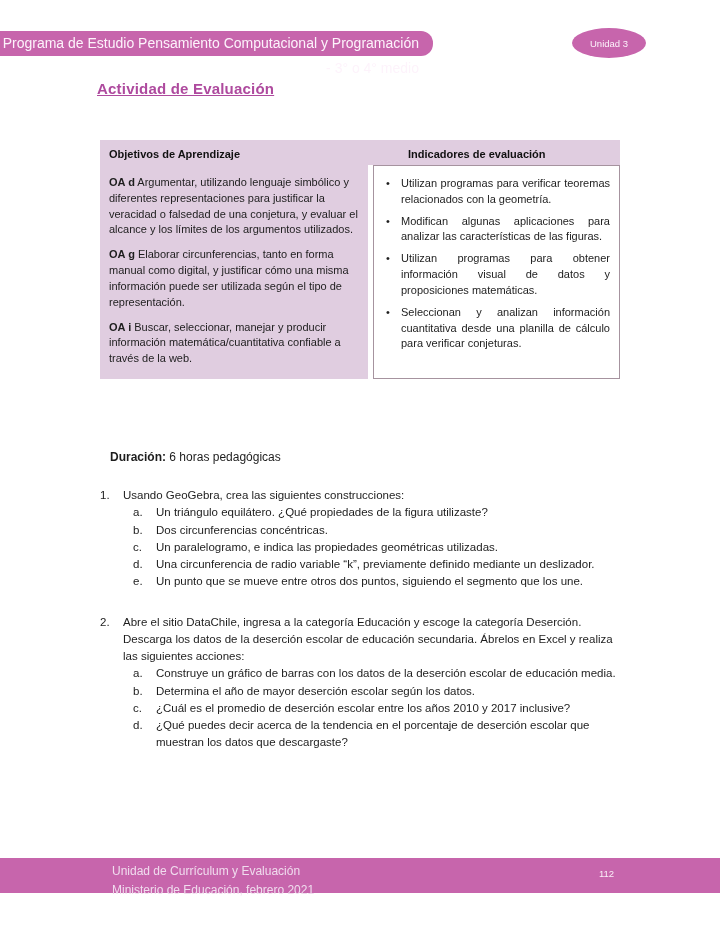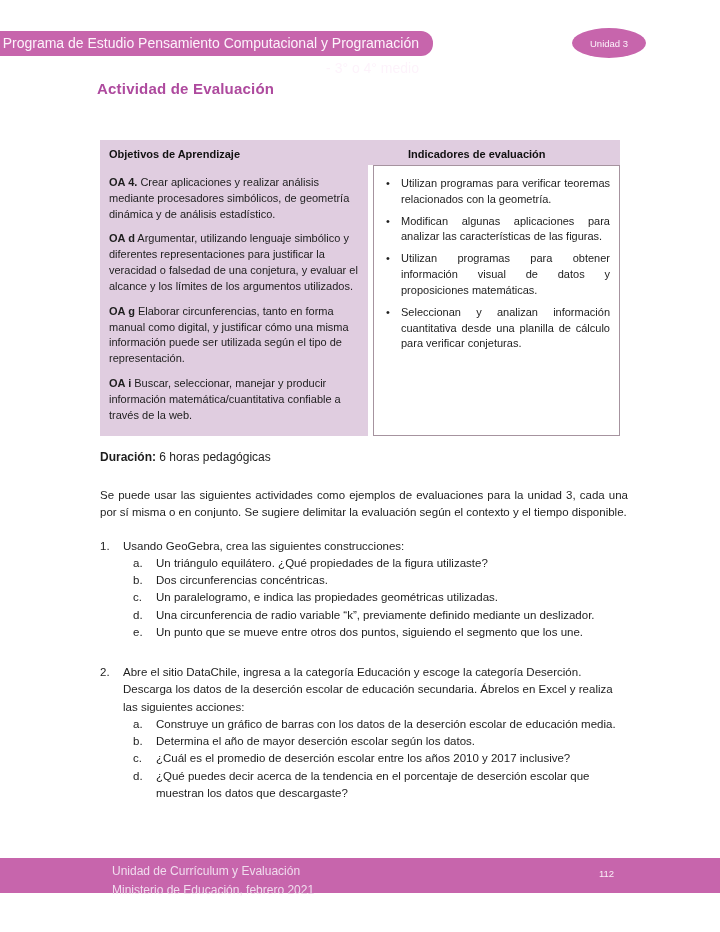--- a/index.html
+++ b/index.html
@@ -14,21 +14,21 @@
     color:#fdf3fb; font-size:14px; line-height:25px;
     text-align:right; padding-right:14px; box-sizing:border-box;
   }
   .badge {
     position:absolute; top:28px; left:572px; width:74px; height:30px;
     background:#c765ac; border-radius:50%;
     color:#fdf3fb; font-size:9.5px; display:flex; align-items:center; justify-content:center;text-align:right;
   }
   .page-title {
     position:absolute; top:80px; left:97px;
-    font-size:15px; font-weight:bold; color:#ae4a9e; letter-spacing:0.2px;
+    font-size:15px; font-weight:bold; color:#ae4a9e; letter-spacing:0.2px;text-decoration:underline;
   }
   
   .oa-table { position:absolute; top:140px; left:100px; width:520px; font-size:11px; }
   .t-header { display:flex; background:#e0cde0; font-weight:bold; color:#111;gap:18px; }
   .t-header .c1 { width:268px; padding:8px 8px 5px 9px; box-sizing:border-box; }
   .t-header .c2 { flex:1; padding:8px 0 5px 22px; }
   .t-body { display:flex; align-items:stretch; }
   .cell-left {
     width:268px; box-sizing:border-box; background:#e0cde0;
     padding:1px 9px 12px 9px; line-height:1.44;
@@ -37,21 +37,21 @@
   .cell-right {
     flex:1; margin-left:5px; background:#ffffff;
     border:1px solid #a6939f; padding:5px 9px 6px 12px; line-height:1.44;
   }
   .ind { display:flex; margin:5px 0 6px 0; text-align:justify; }
   .ind .bm { width:15px; flex:none; }
   .ind .bt { flex:1; }
   
   .content { position:absolute; top:448px; left:100px; width:528px; font-size:11.5px; line-height:1.5; }
   .duracion { margin:0 0 21px 0; font-size:12px; }
-  .duracion b { font-weight:bold; }
+  .duracion b { font-weight:bold;margin-left:10px; }
   .intro { margin:0 0 16px 0; text-align:justify; }
   .activity { margin:0 0 23px 0; }
   .num-row { display:flex; }
   .num-marker { width:23px; flex:none; }
   .num-text { flex:1; }
   .sub-list { margin-left:33px; }
   .sub-row { display:flex; }
   .letter-marker { width:23px; flex:none; }
   .sub-text { flex:1; }
   
@@ -78,21 +78,20 @@
 
   <div class="page-title">Actividad de Evaluación</div>
 
   <div class="oa-table">
     <div class="t-header">
       <div class="c1">Objetivos de Aprendizaje</div>
       <div class="c2">Indicadores de evaluación</div>
     </div>
     <div class="t-body">
       <div class="cell-left">
-        <p><b>OA 4.</b><span> Crear aplicaciones y realizar análisis mediante procesadores simbólicos, de geometría dinámica y de análisis estadístico.</span></p>
         <p><b>OA d</b><span> Argumentar, utilizando lenguaje simbólico y diferentes representaciones para justificar la veracidad o falsedad de una conjetura, y evaluar el alcance y los límites de los argumentos utilizados.</span></p>
         <p><b>OA g</b><span> Elaborar circunferencias, tanto en forma manual como digital, y justificar cómo una misma información puede ser utilizada según el tipo de representación.</span></p>
         <p><b>OA i</b><span> Buscar, seleccionar, manejar y producir información matemática/cuantitativa confiable a través de la web.</span></p>
       </div>
       <div class="cell-right">
         <div class="ind">
             <span class="bm">•</span>
             <span class="bt">Utilizan programas para verificar teoremas relacionados con la geometría.</span>
           </div>
         <div class="ind">
@@ -107,21 +106,20 @@
             <span class="bm">•</span>
             <span class="bt">Seleccionan y analizan información cuantitativa desde una planilla de cálculo para verificar conjeturas.</span>
           </div>
       </div>
     </div>
   </div>
 
   <div class="content">
     <p class="duracion"><b>Duración:</b><span> 6 horas pedagógicas</span></p>
 
-    <p class="intro">Se puede usar las siguientes actividades como ejemplos de evaluaciones para la unidad 3, cada una por sí misma o en conjunto. Se sugiere delimitar la evaluación según el contexto y el tiempo disponible.</p>
 
     <div class="activity">
       <div class="num-row">
         <span class="num-marker">1.</span>
         <span class="num-text">Usando GeoGebra, crea las siguientes construcciones:</span>
       </div>
       <div class="sub-list">
         <div class="sub-row">
             <span class="letter-marker">a.</span>
             <span class="sub-text">Un triángulo equilátero. ¿Qué propiedades de la figura utilizaste?</span>

